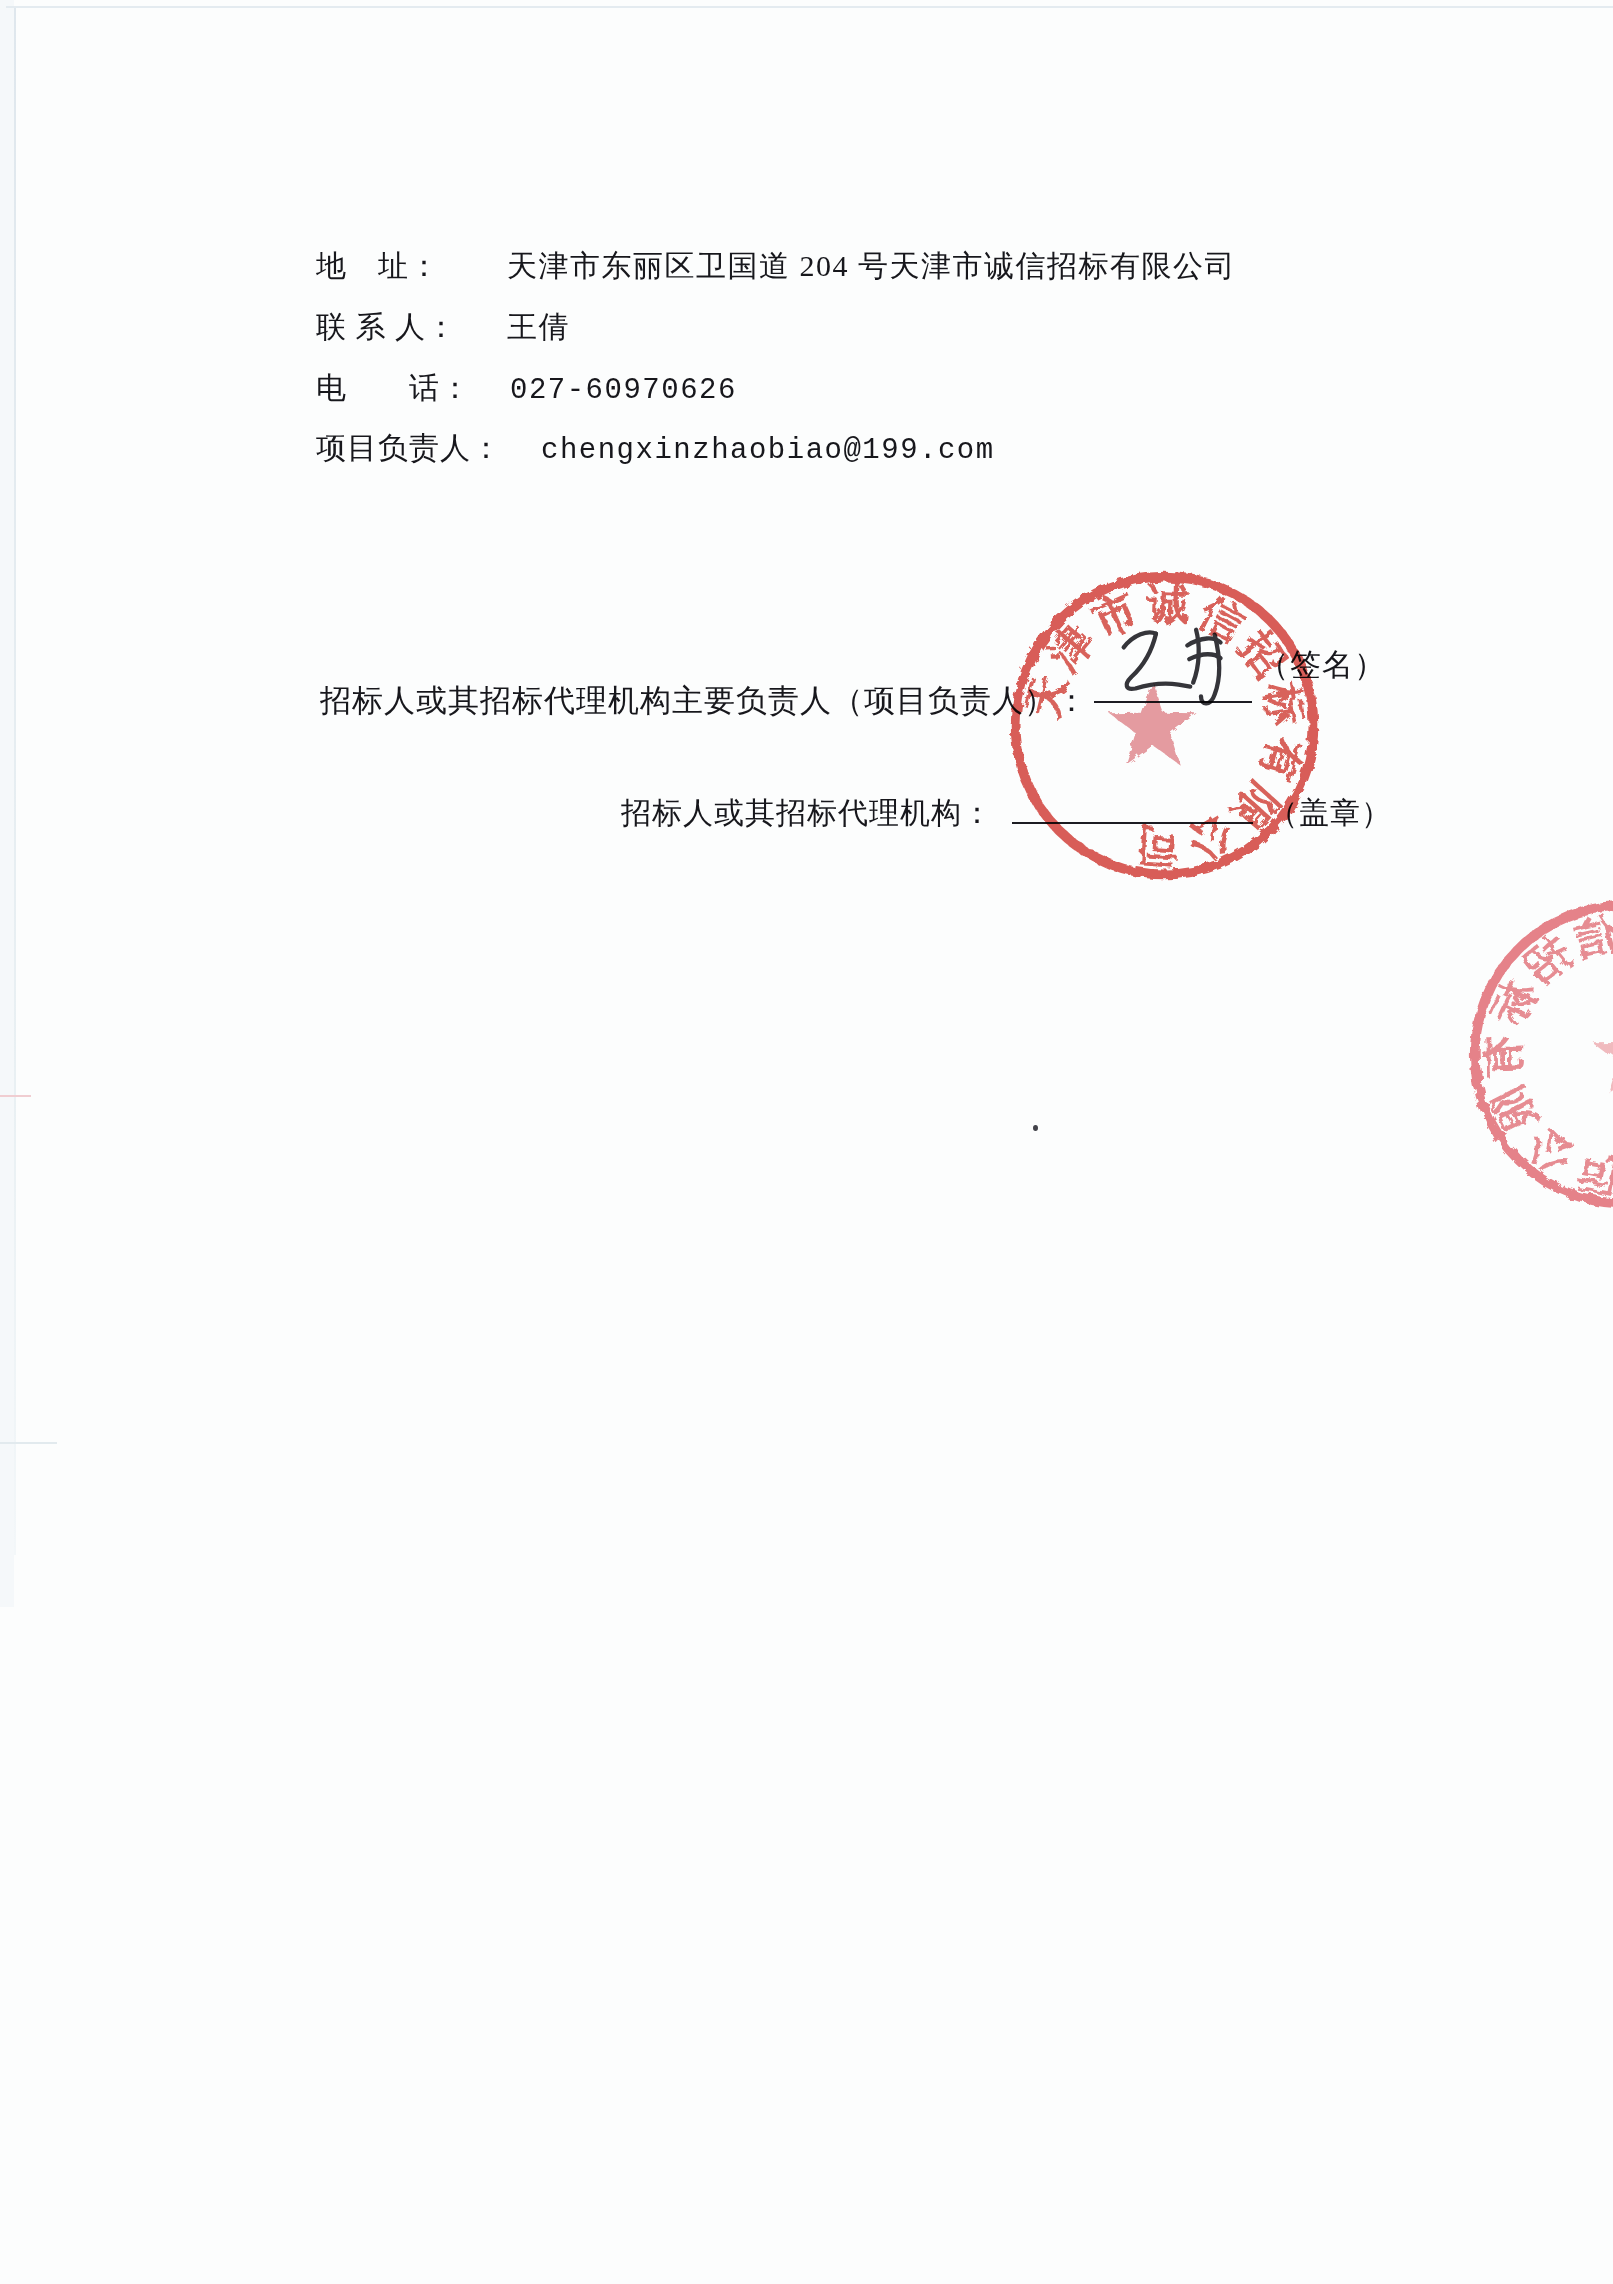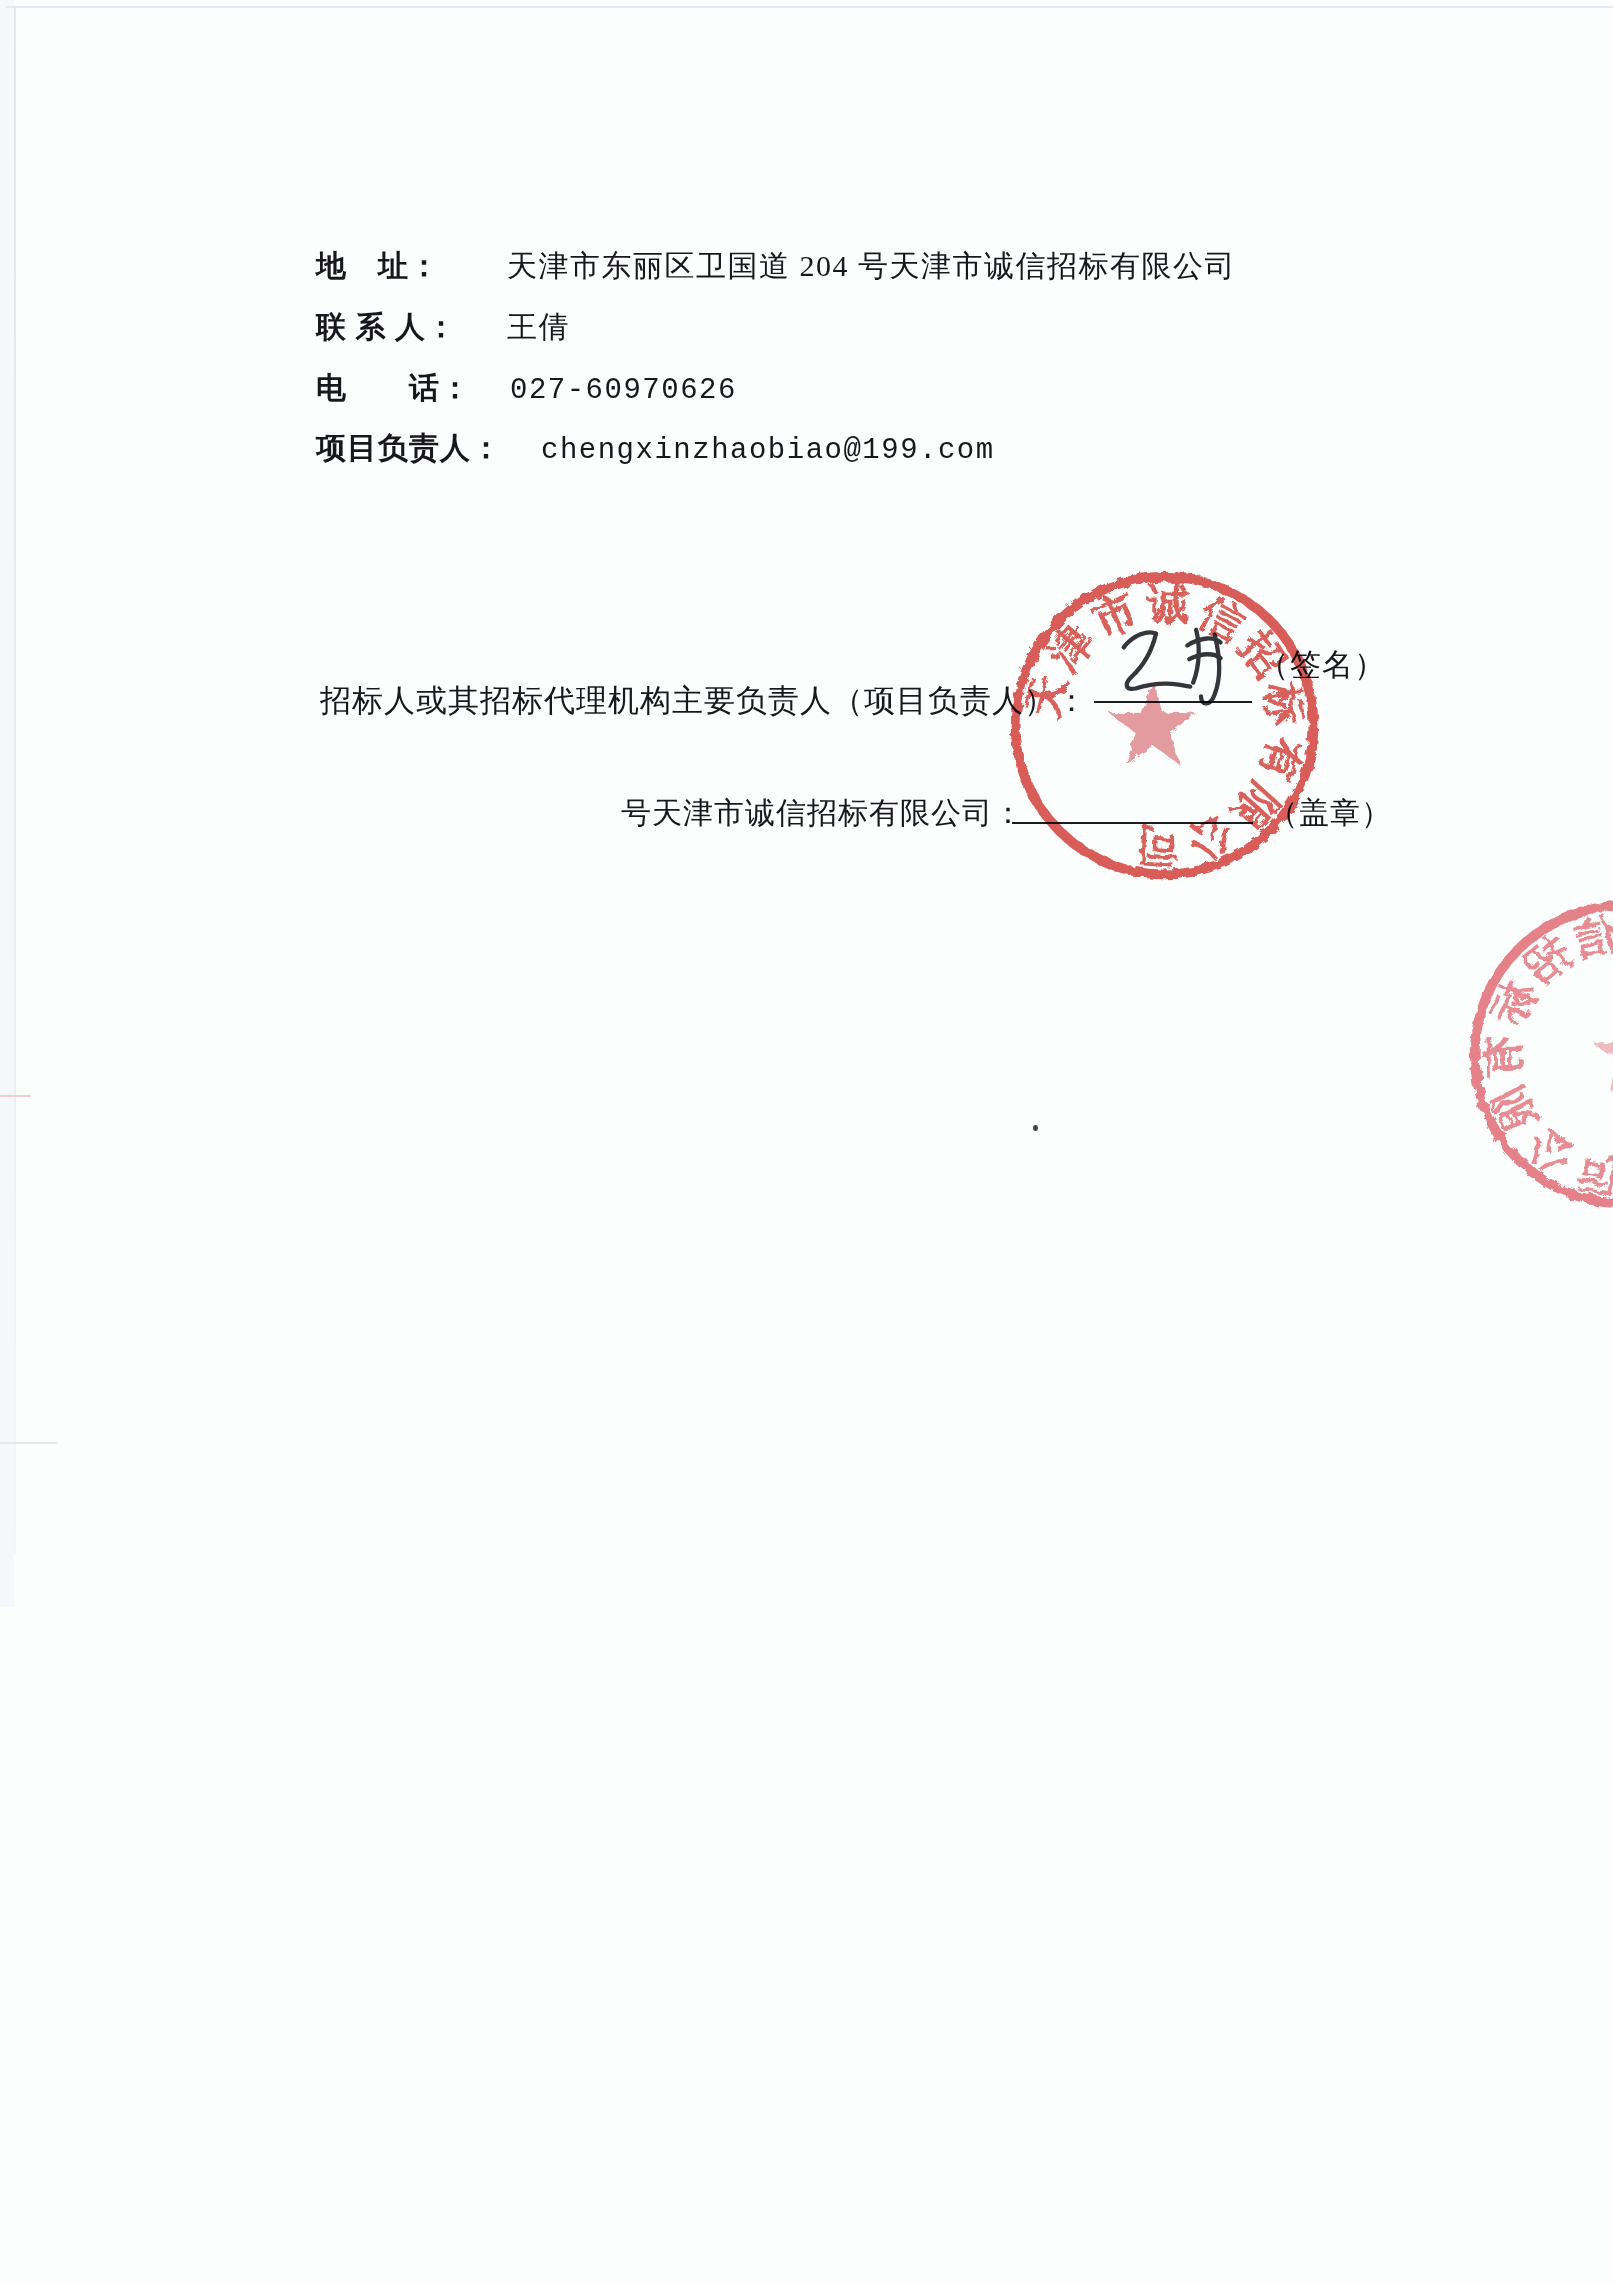--- a/index.html
+++ b/index.html
@@ -13,21 +13,21 @@
   
   .left-strip{left:0;top:0;width:13.7px;height:1607px;background:#f5f8fa;}
   .scan-top{left:5.9px;top:5.9px;width:1607px;height:2px;background:#e4ebf0;}
   .scan-left{left:13.7px;top:7.8px;width:2px;height:1547px;
     background:linear-gradient(#dfe7ed,#e9f0f3 70%,#f3f7f9);}
   .mark-pink{left:0;top:1095px;width:31px;height:2px;background:#f0cdd1;}
   .mark-gray{left:0;top:1442px;width:57px;height:2px;background:#e2eaee;}
   .dot-artifact{left:1033px;top:1125px;width:4.9px;height:5.9px;background:#43434a;border-radius:50%;}
   
   .contact-row{left:316px;height:43px;white-space:nowrap;font-size:30px;letter-spacing:1px;}
-  .contact-row .lab{display:inline-block;min-width:152px;font-weight:bold;}
+  .contact-row .lab{display:inline-block;min-width:152px;}
   .contact-row .val{letter-spacing:1.5px;margin-left:39px;}
   .val-mono{font-family:"Liberation Mono","DejaVu Sans Mono",monospace;font-size:29px;letter-spacing:0;}
   
   .sig-label{white-space:nowrap;font-size:31px;letter-spacing:1px;}
   .uline{height:0;border-top:2.5px solid #1c1c22;}
   .line1{left:1094px;top:701px;width:158px;}
   .line2{left:1012px;top:822px;width:241px;}
   
   .stamp{mix-blend-mode:multiply;}
   .seal-char{
@@ -56,21 +56,21 @@
   <span class="lab">电　　话：</span><span class="val val-mono">027-60970626</span>
 </div>
 <div class="abs contact-row" style="top:428px">
   <span class="lab">项目负责人：</span><span class="val val-mono">chengxinzhaobiao@199.com</span>
 </div>
 
 <div class="abs sig-label" style="left:320px;top:680px;">招标人或其招标代理机构主要负责人（项目负责人）：</div>
 <div class="abs uline line1"></div>
 <div class="abs sig-label" style="left:1258px;top:644px;">（签名）</div>
 
-<div class="abs sig-label" style="left:621px;top:793px;font-size:30px;">号天津市诚信招标有限公司：</div>
+<div class="abs sig-label" style="left:621px;top:793px;font-size:30px;">招标人或其招标代理机构：</div>
 <div class="abs uline line2"></div>
 <div class="abs sig-label" style="left:1268px;top:793px;font-size:30px;">（盖章）</div>
 
 <svg id="seal-main" class="abs stamp" style="left:998px;top:551px;" width="337" height="349" viewBox="0 0 344 356">
   <defs>
     <filter id="stamp-rough" x="-10%" y="-10%" width="120%" height="120%">
       <feTurbulence type="fractalNoise" baseFrequency="0.11" numOctaves="3" seed="7" result="n"></feTurbulence>
       <feDisplacementMap in="SourceGraphic" in2="n" scale="7"></feDisplacementMap>
     </filter>
   </defs>

